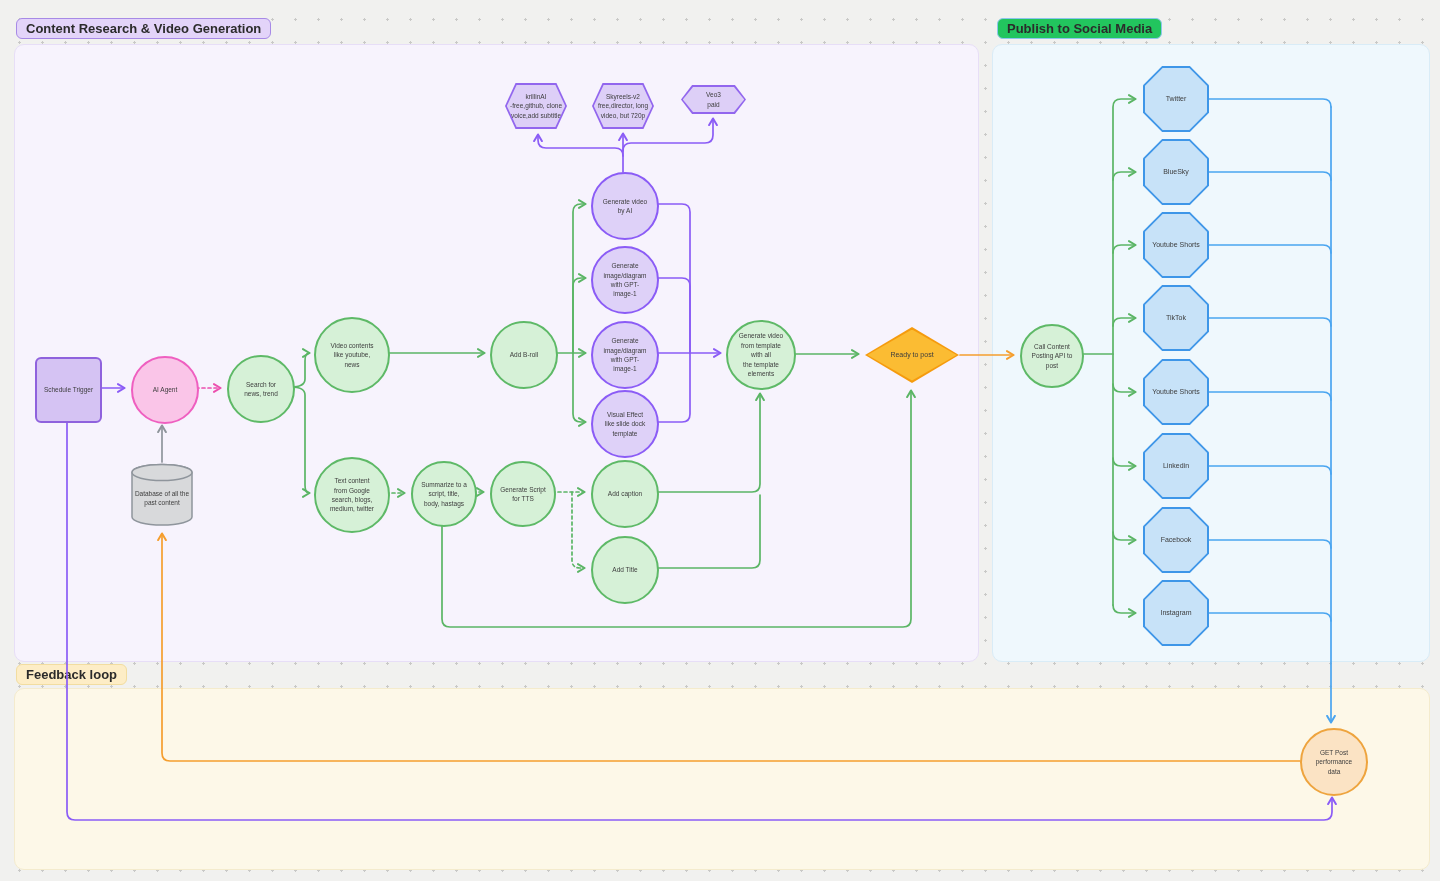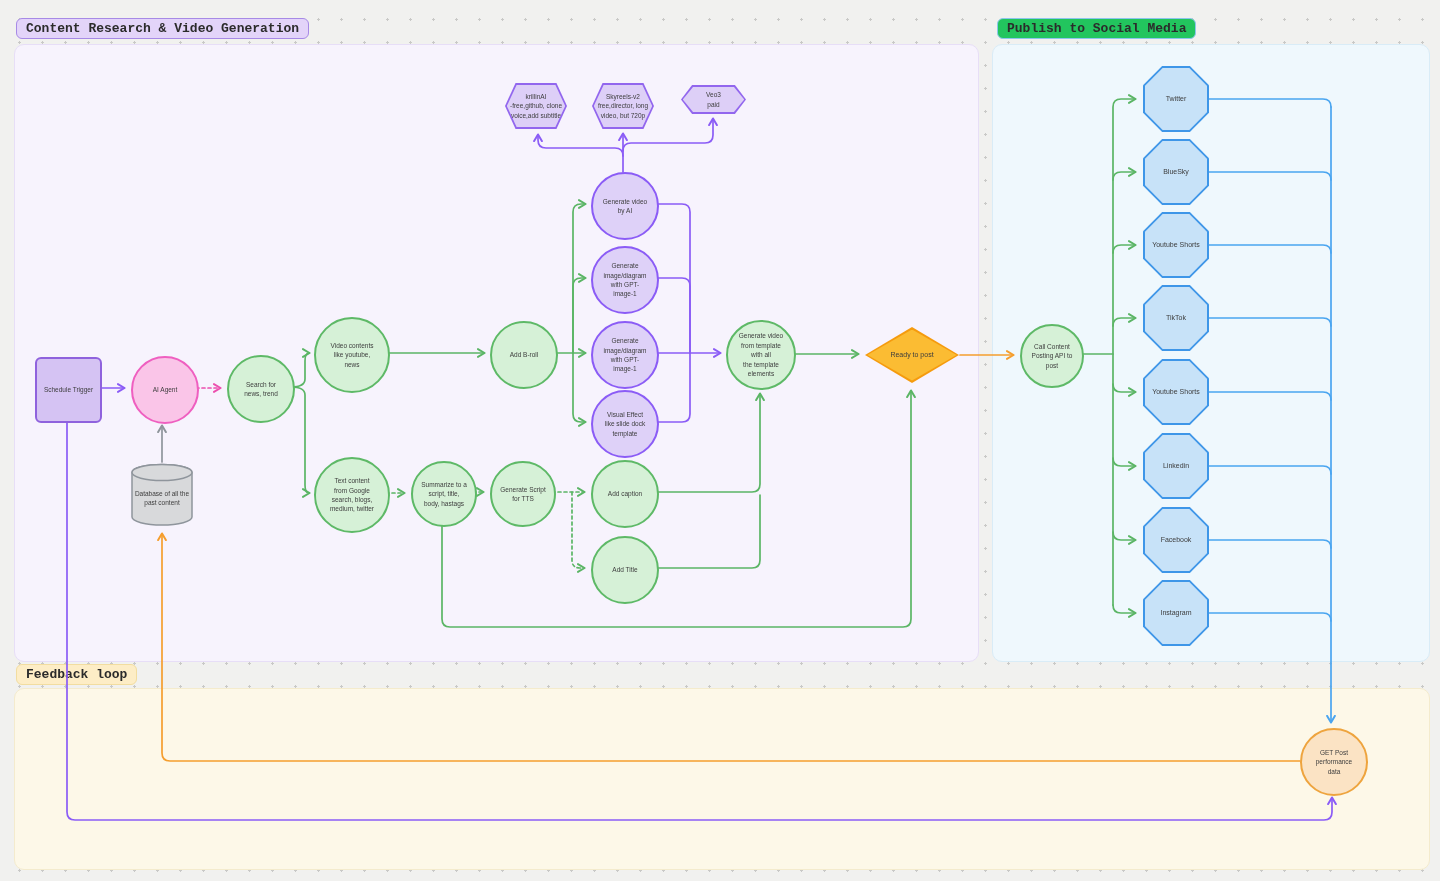--- a/index.html
+++ b/index.html
@@ -10,21 +10,21 @@
     background-image:radial-gradient(circle,#c9c9c7 1px,transparent 1.2px);
     background-size:23px 23px;
     background-position:8px 8px;
   }
   .frame{position:absolute;border-radius:10px;border:1px solid;}
   .frame-research{background:#f7f3fd;border-color:#e7def7;}
   .frame-publish{background:#eff8fd;border-color:#d9ecf7;}
   .frame-feedback{background:#fdf8e8;border-color:#f4ebcd;}
   .badge{
     position:absolute;display:inline-block;padding:2px 9px;border-radius:6px;
-    font-size:13px;font-weight:700;color:#2b2b2b;border:1.5px solid;white-space:nowrap;font-family:Liberation Mono, monospace;
+    font-size:13px;font-weight:700;color:#2b2b2b;border:1.5px solid;white-space:nowrap;
   }
   .badge-research{background:#e3d4f9;border-color:#a popup;}
   .badge-research{background:#e3d4f9;border-color:#a78ae6;}
   .badge-publish{background:#22c55e;border-color:#8cc5ec;}
   .badge-feedback{background:#fdedc6;border-color:#f2dda0;}
   svg.edges{position:absolute;left:0;top:0;z-index:5;pointer-events:none;}
   .node{
     position:absolute;z-index:10;display:flex;align-items:center;justify-content:center;
     text-align:center;font-size:6.5px;line-height:1.45;color:#3d3d3d;
   }

